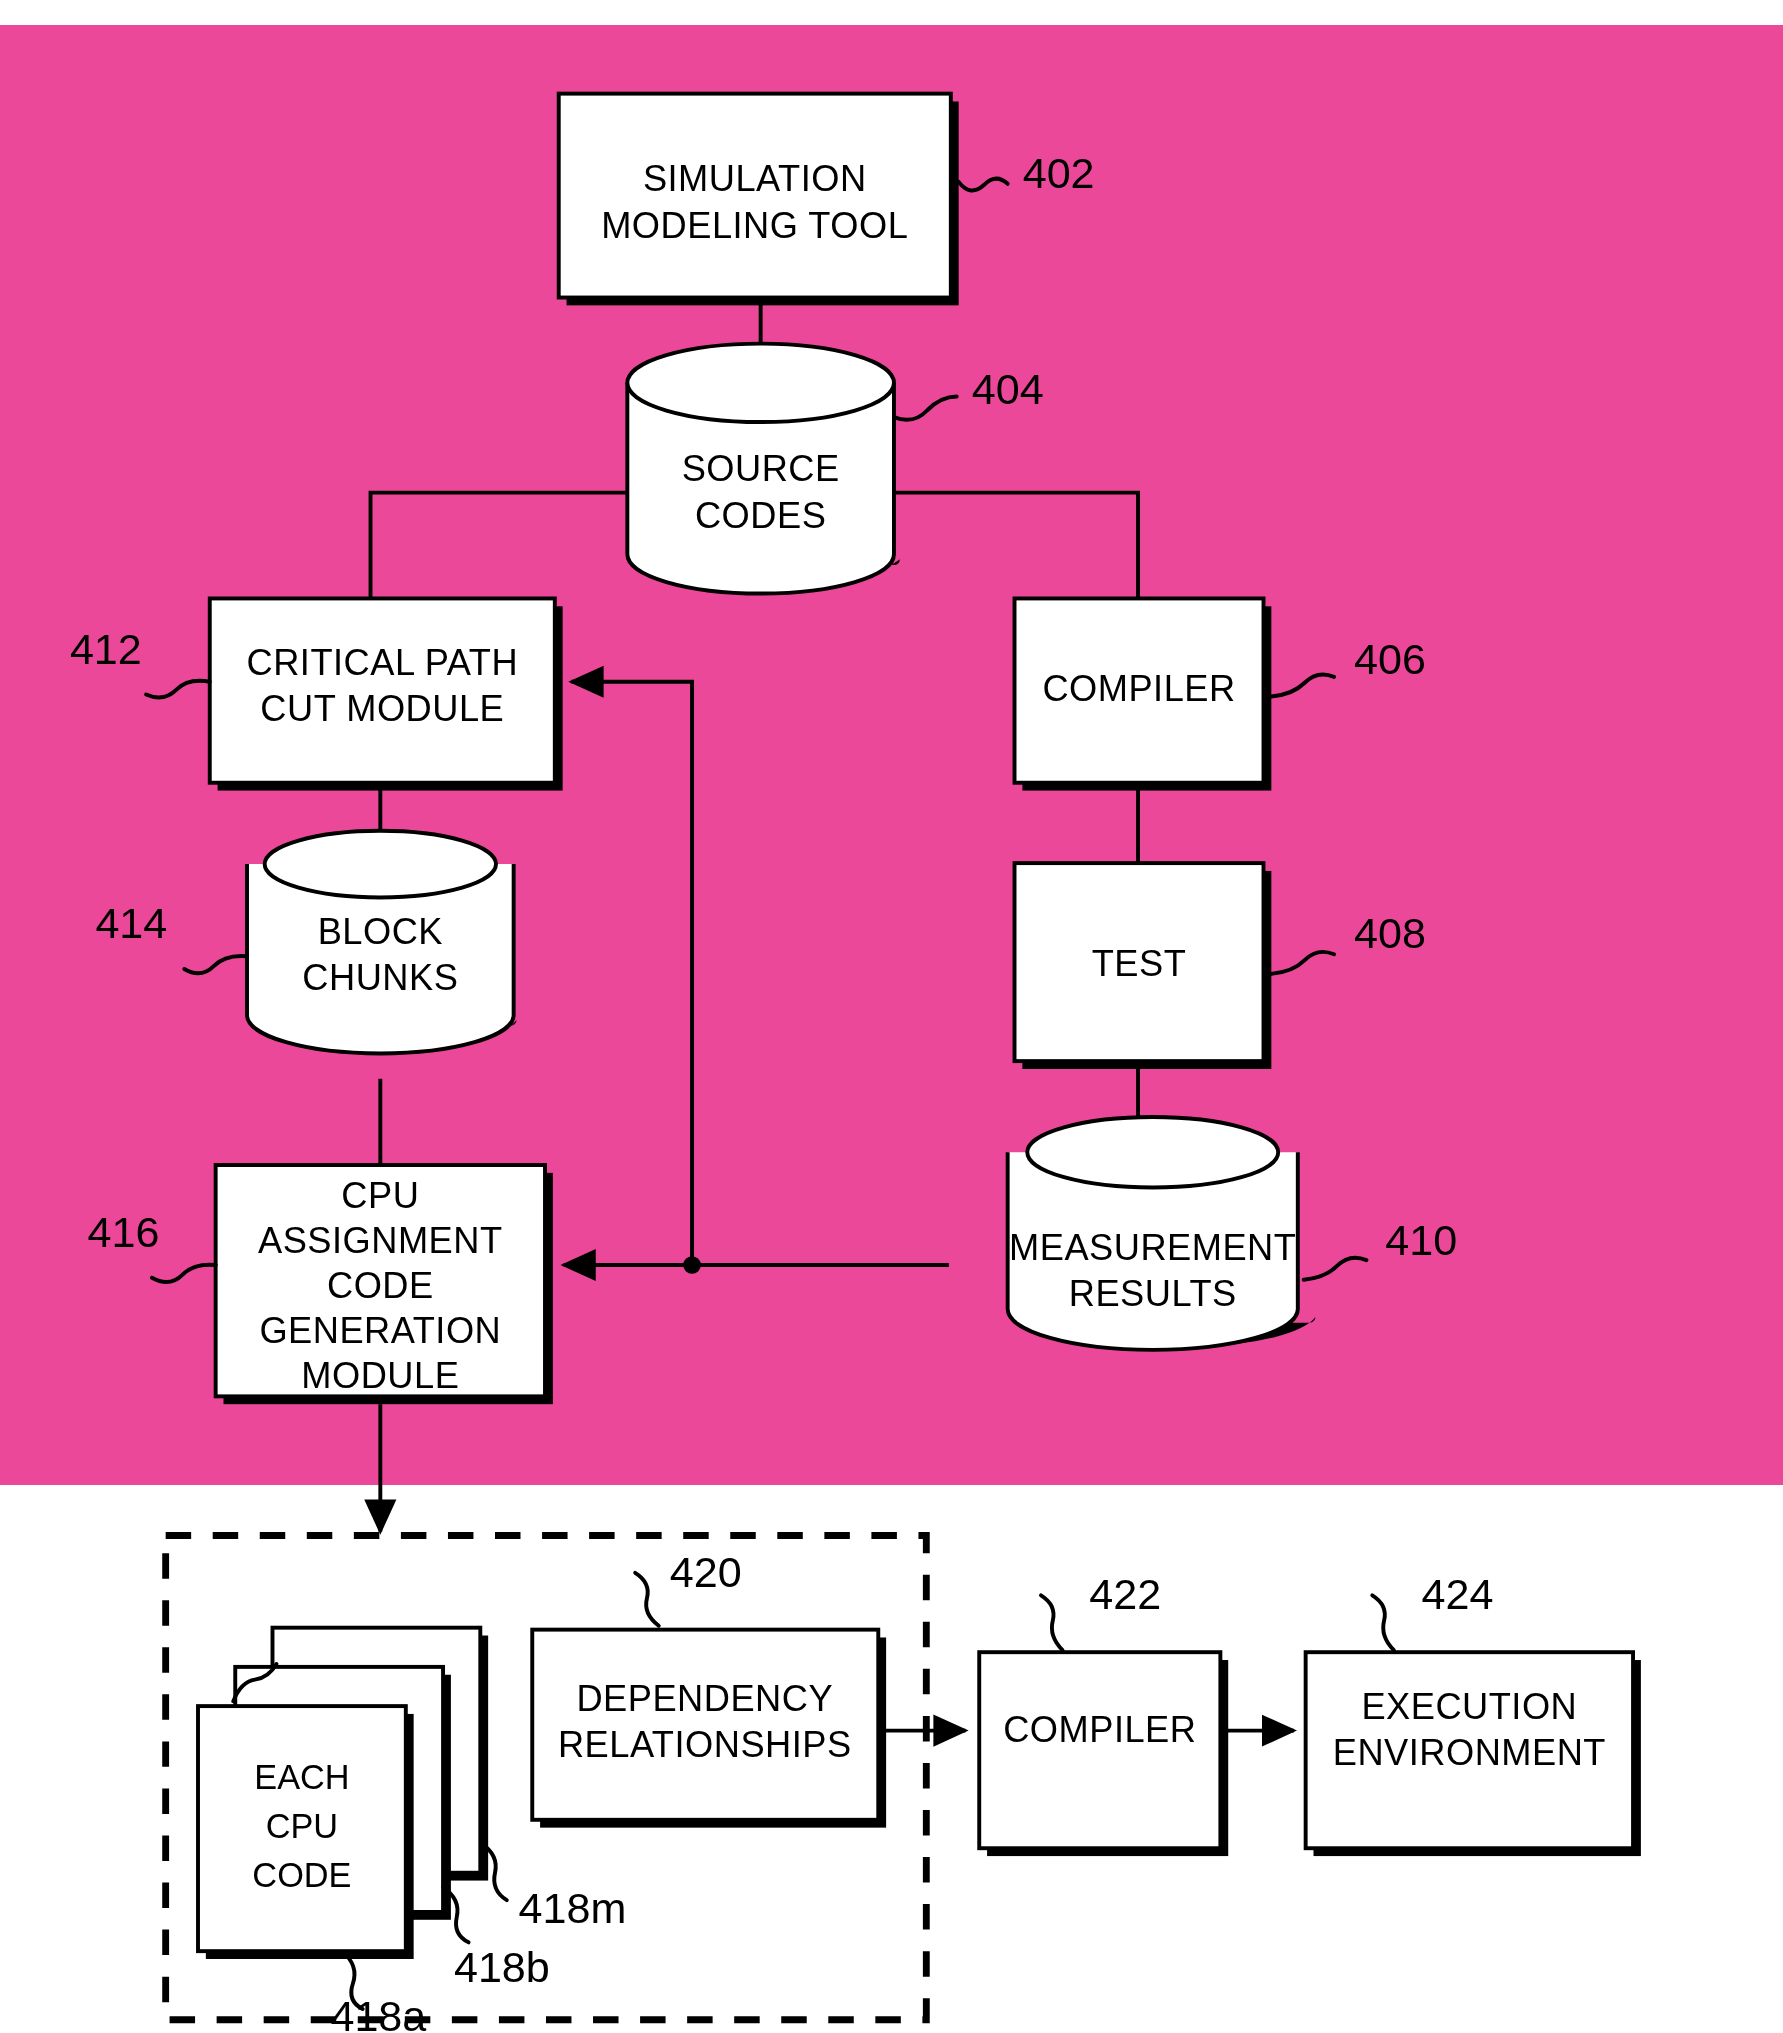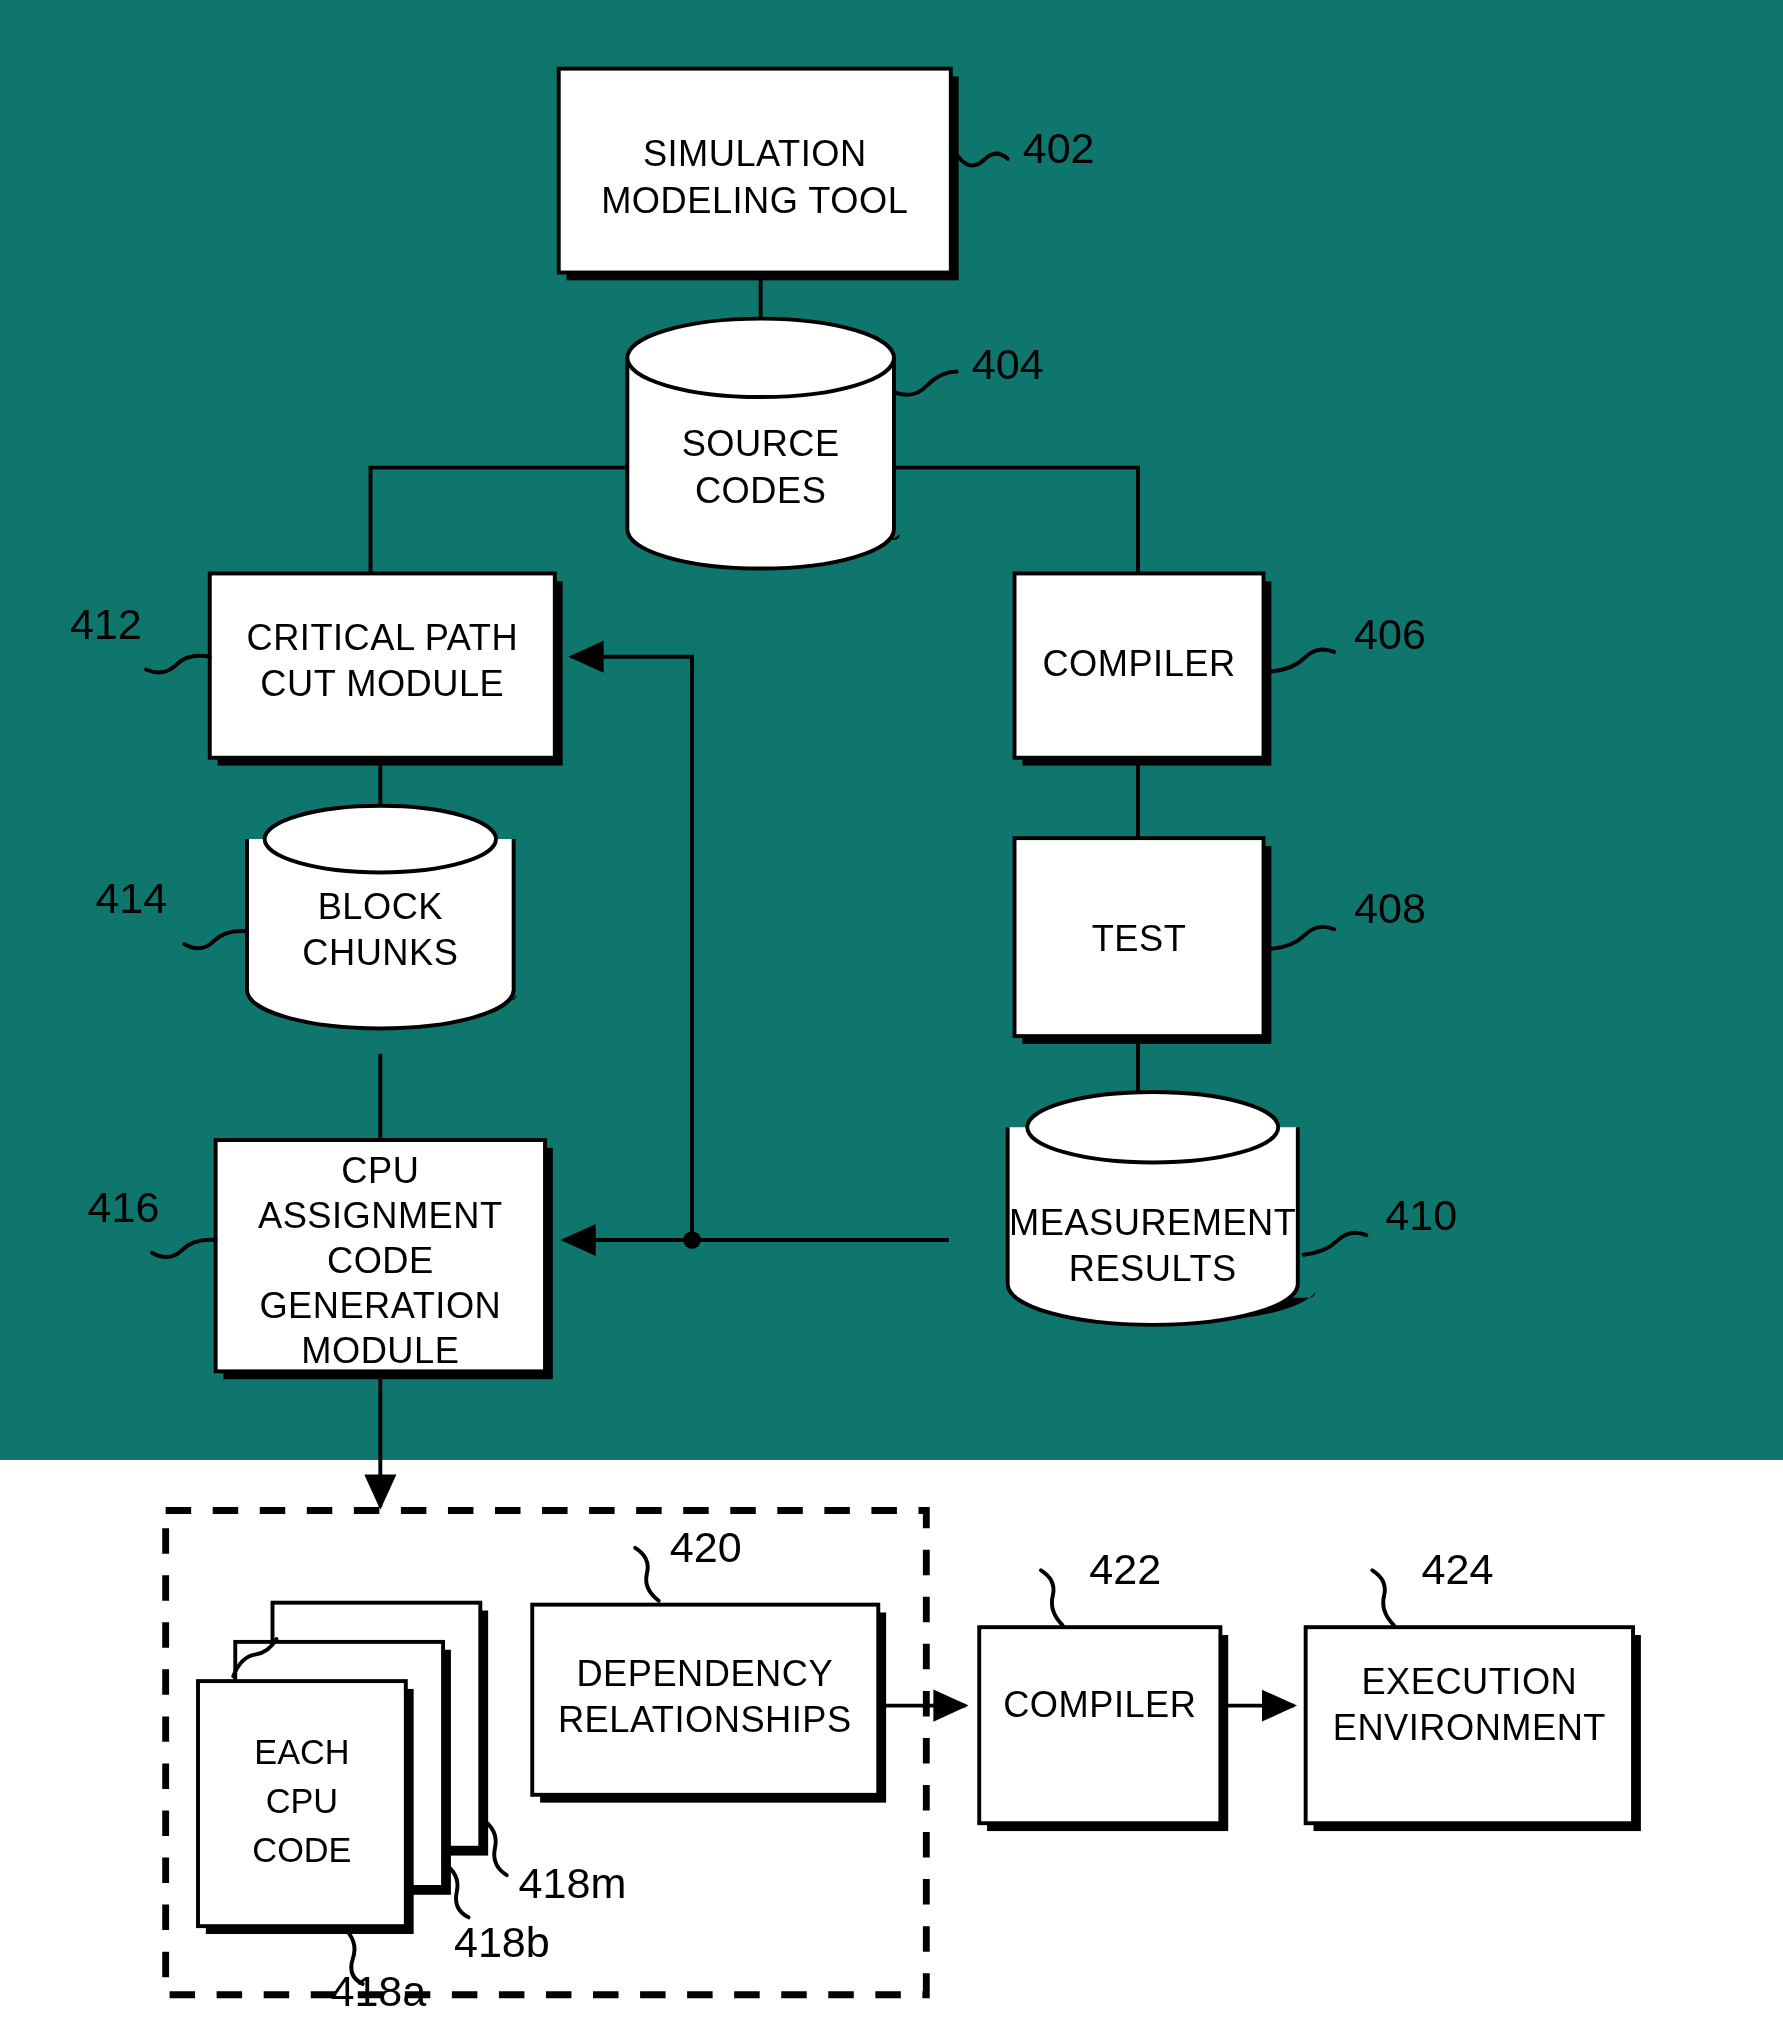--- a/index.html
+++ b/index.html
@@ -10,21 +10,22 @@
   body {
     width: 1784px;
     height: 2034px;
     font-family: "Liberation Sans", sans-serif;
     overflow: hidden;
   }
   #figure-root {
     position: relative;
     width: 1784px;
     height: 1460px;
-    background: #0f766e;
+    background: #ec4899;
+    margin-top: 25px;
   }
   svg.diagram {
     display: block;
     width: 1784px;
     height: 2034px;
   }
   .node-text {
     font-family: "Liberation Sans", sans-serif;
     font-size: 37px;
     fill: #000000;

